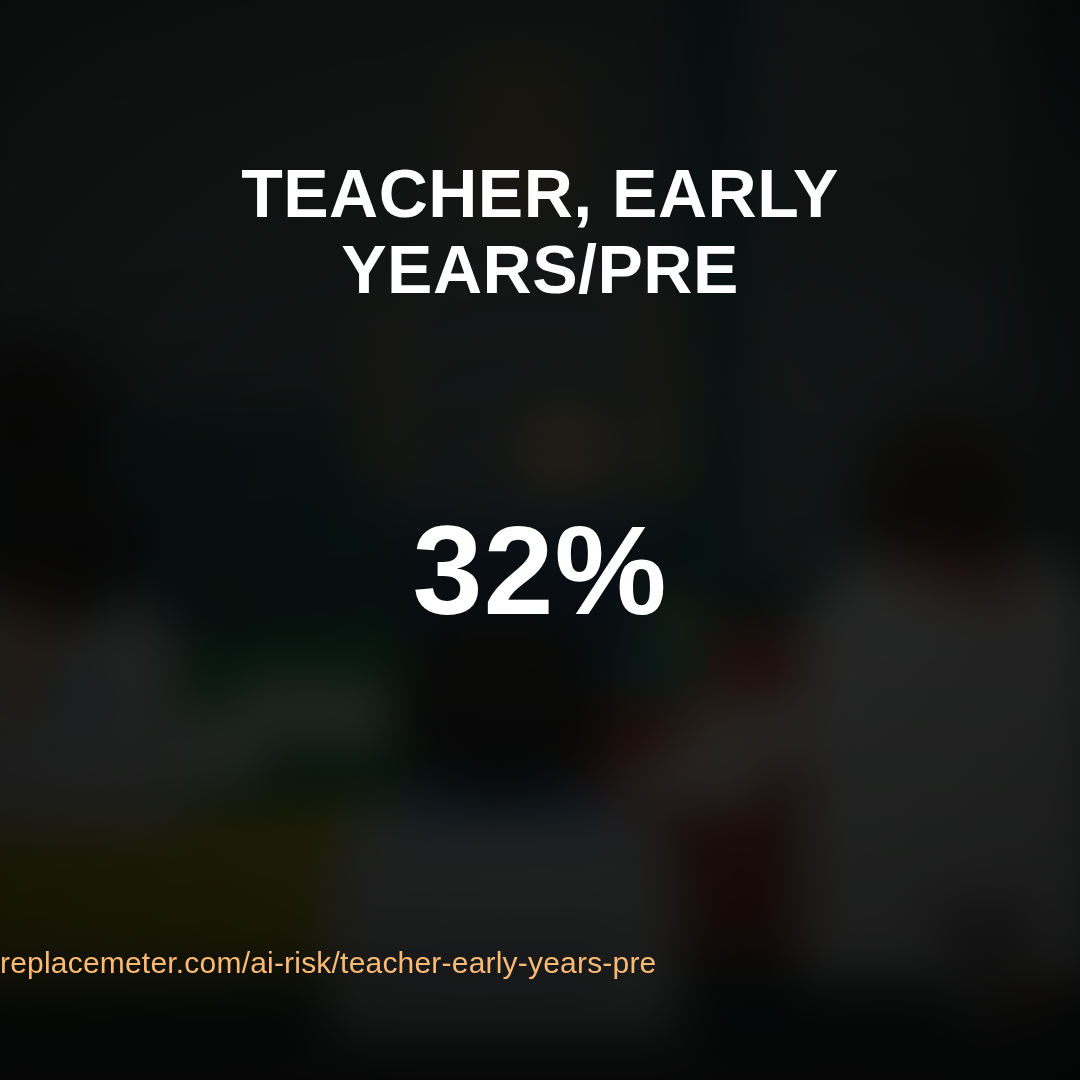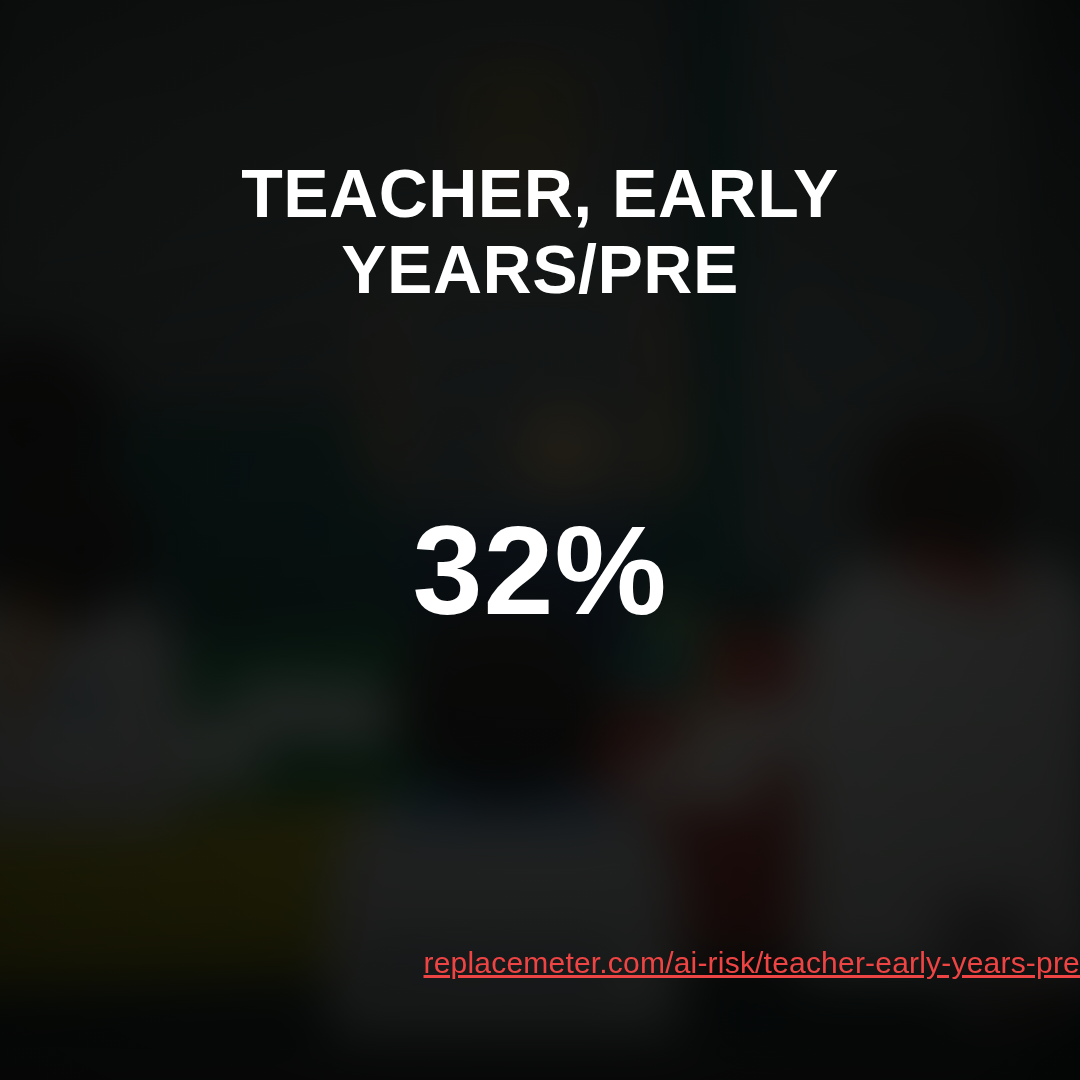--- a/index.html
+++ b/index.html
@@ -397,26 +397,25 @@
     font-size: 40px;
     font-weight: normal;
     line-height: 1.15;
   }
 
   #url {
     position: absolute;
     left: 0;
     right: 0;
     top: 946px;
-    text-align: right;
-    color: #ef4444;
+    text-align: left;
+    color: #fdba74;
     font-size: 30px;
     font-weight: normal;
     letter-spacing: 0.2px;
-    text-decoration: underline;
   }
 </style>
 </head>
 <body>
 
 <div id="card">
 
   <div id="photo">
     <div class="bg-wall"></div>
     <div class="bg-whiteboard"></div>

